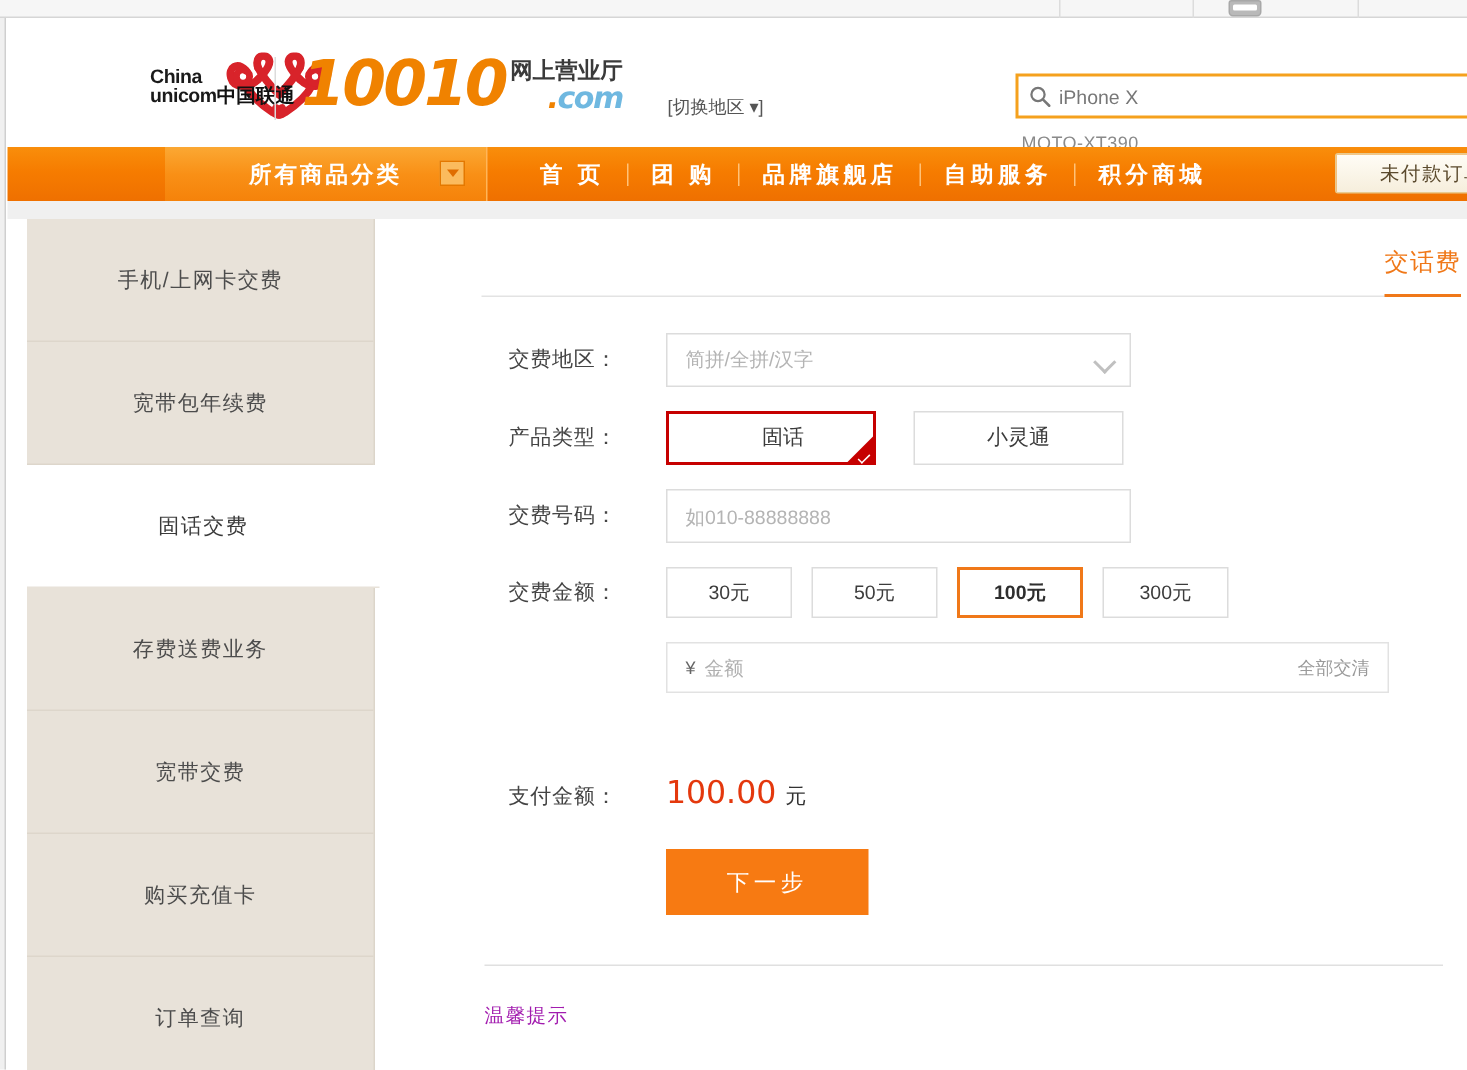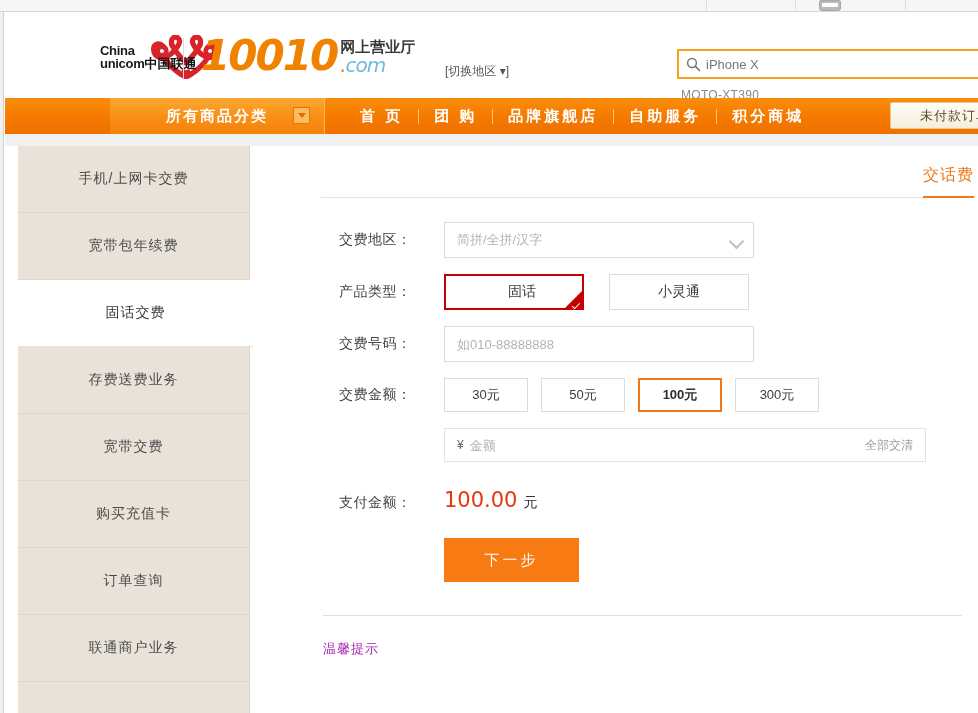--- a/index.html
+++ b/index.html
@@ -96,23 +96,23 @@
     display: flex; flex-direction: column;
     margin-left: 3px; margin-bottom: 1px;
   }
   .brand-cn {
     font-family: "DejaVu Sans", sans-serif;
     font-weight: bold; font-size: 15px; line-height: 16px;
     color: #3a3a3a; letter-spacing: 0px;
   }
   .brand-com {
     font-family: "DejaVu Sans", sans-serif;
-    font-weight: normal; font-style: italic;
+    font-weight: bold; font-style: italic;
     font-size: 20px; line-height: 21px;
-    color: #6fb8e0; letter-spacing: -1px;
+    color: #6fb8e0; letter-spacing: -1px; text-align: right;
   }
   .brand-com .dot { color: #f08200; }
   .region-switch {
     position: absolute; left: 440px; top: 50px;
     font-size: 12px; color: #555;
     cursor: pointer; white-space: nowrap;
   }
 
   
   .search-wrap {
@@ -207,21 +207,21 @@
   }
 
   
   .sidebar {
     position: absolute; left: 13px; top: 12px;
     width: 232px;
     background: #e8e2d9;
     border-right: 1px solid #dcd5ca;
   }
   .side-item {
-    height: 67px;
+    height: 82px;
     display: flex; align-items: center; justify-content: center;
     font-size: 14px; color: #4c4c4c;
     letter-spacing: 1px;
     border-bottom: 1px solid #ddd6cb;
     cursor: pointer;
     position: relative;
   }
   .side-item.active {
     background: #ffffff;
     border-bottom: 1px solid #e8e2d9;
@@ -357,20 +357,21 @@
     width: 300px;
   }
   .custom-inp::placeholder { color: #b0b0b0; }
   .clear-all { font-size: 12px; color: #9a9a9a; cursor: pointer; }
 
   .pay-row { margin-top: 26px; margin-bottom: 0; align-items: baseline; }
   .pay-amt {
     font-family: "DejaVu Sans", sans-serif;
     font-size: 21px; color: #e4380d; font-weight: normal;
     letter-spacing: 0px;
+    margin-top: 28px;
   }
   .pay-unit { font-size: 14px; color: #333; margin-left: 6px; }
 
   .next-btn {
     margin-left: 193px; margin-top: 26px;
     width: 135px; height: 44px;
     background: #f77a12;
     border: 0;
     color: #ffffff;
     font-size: 15px;

